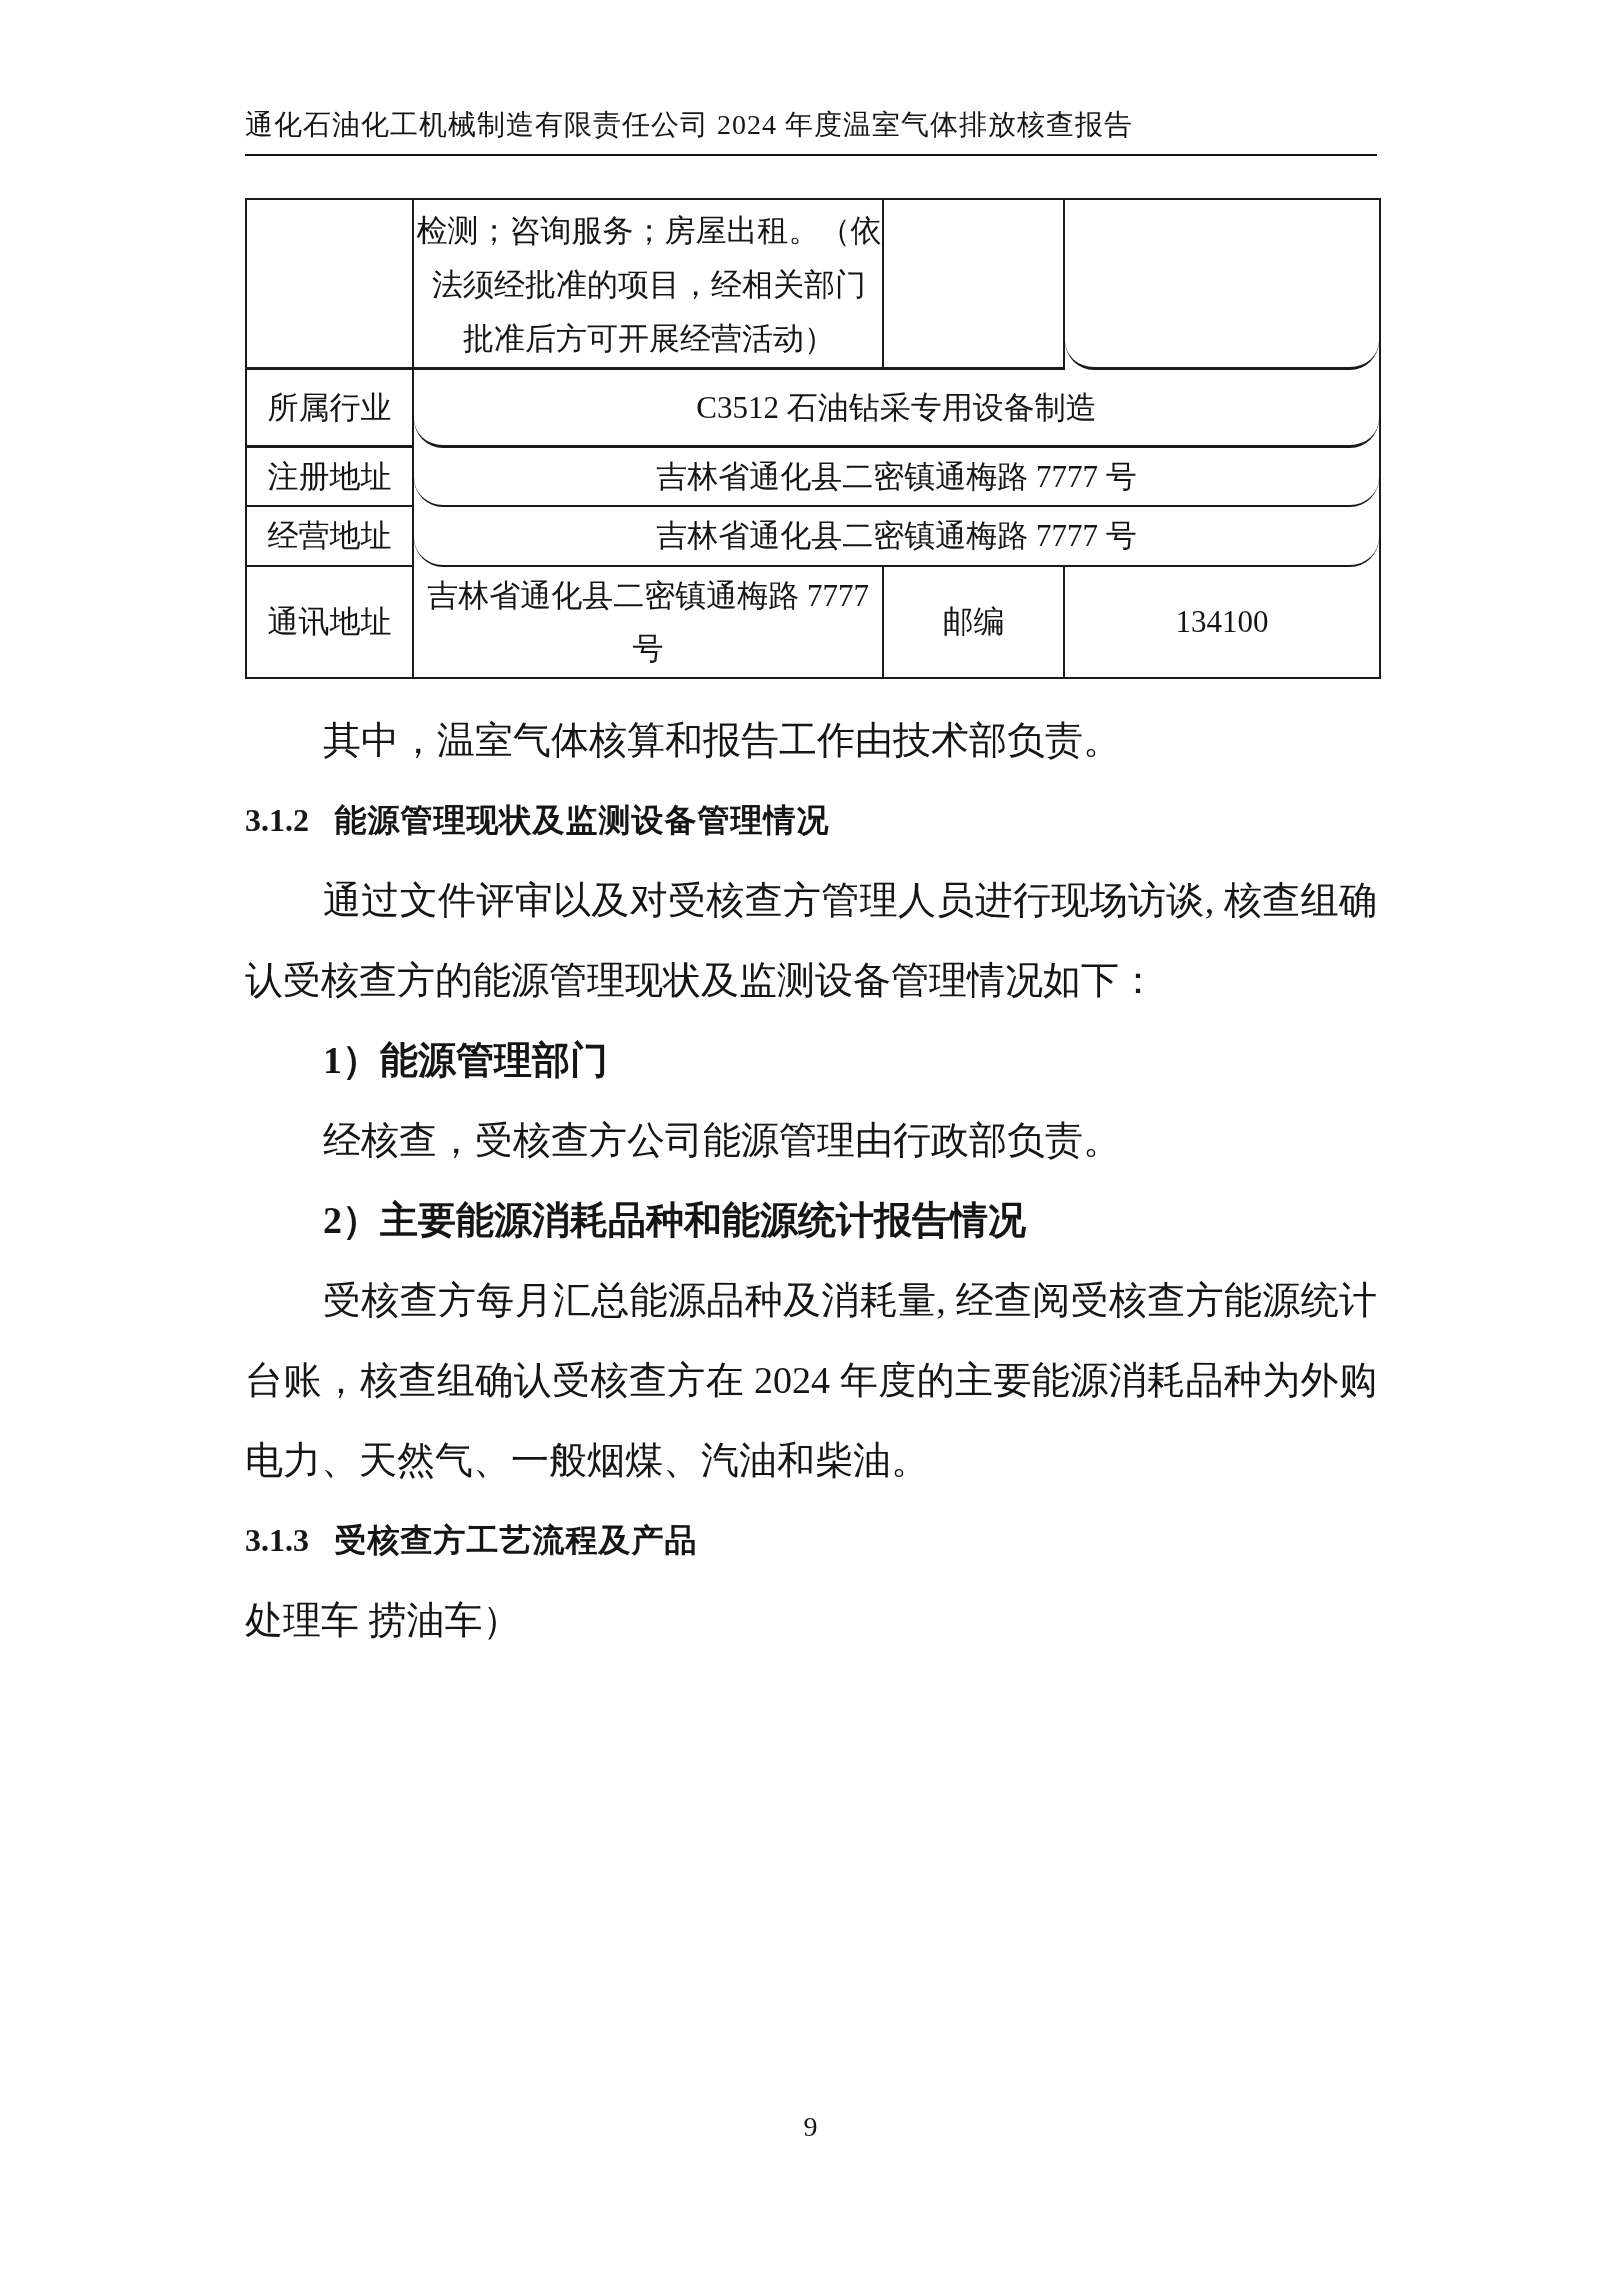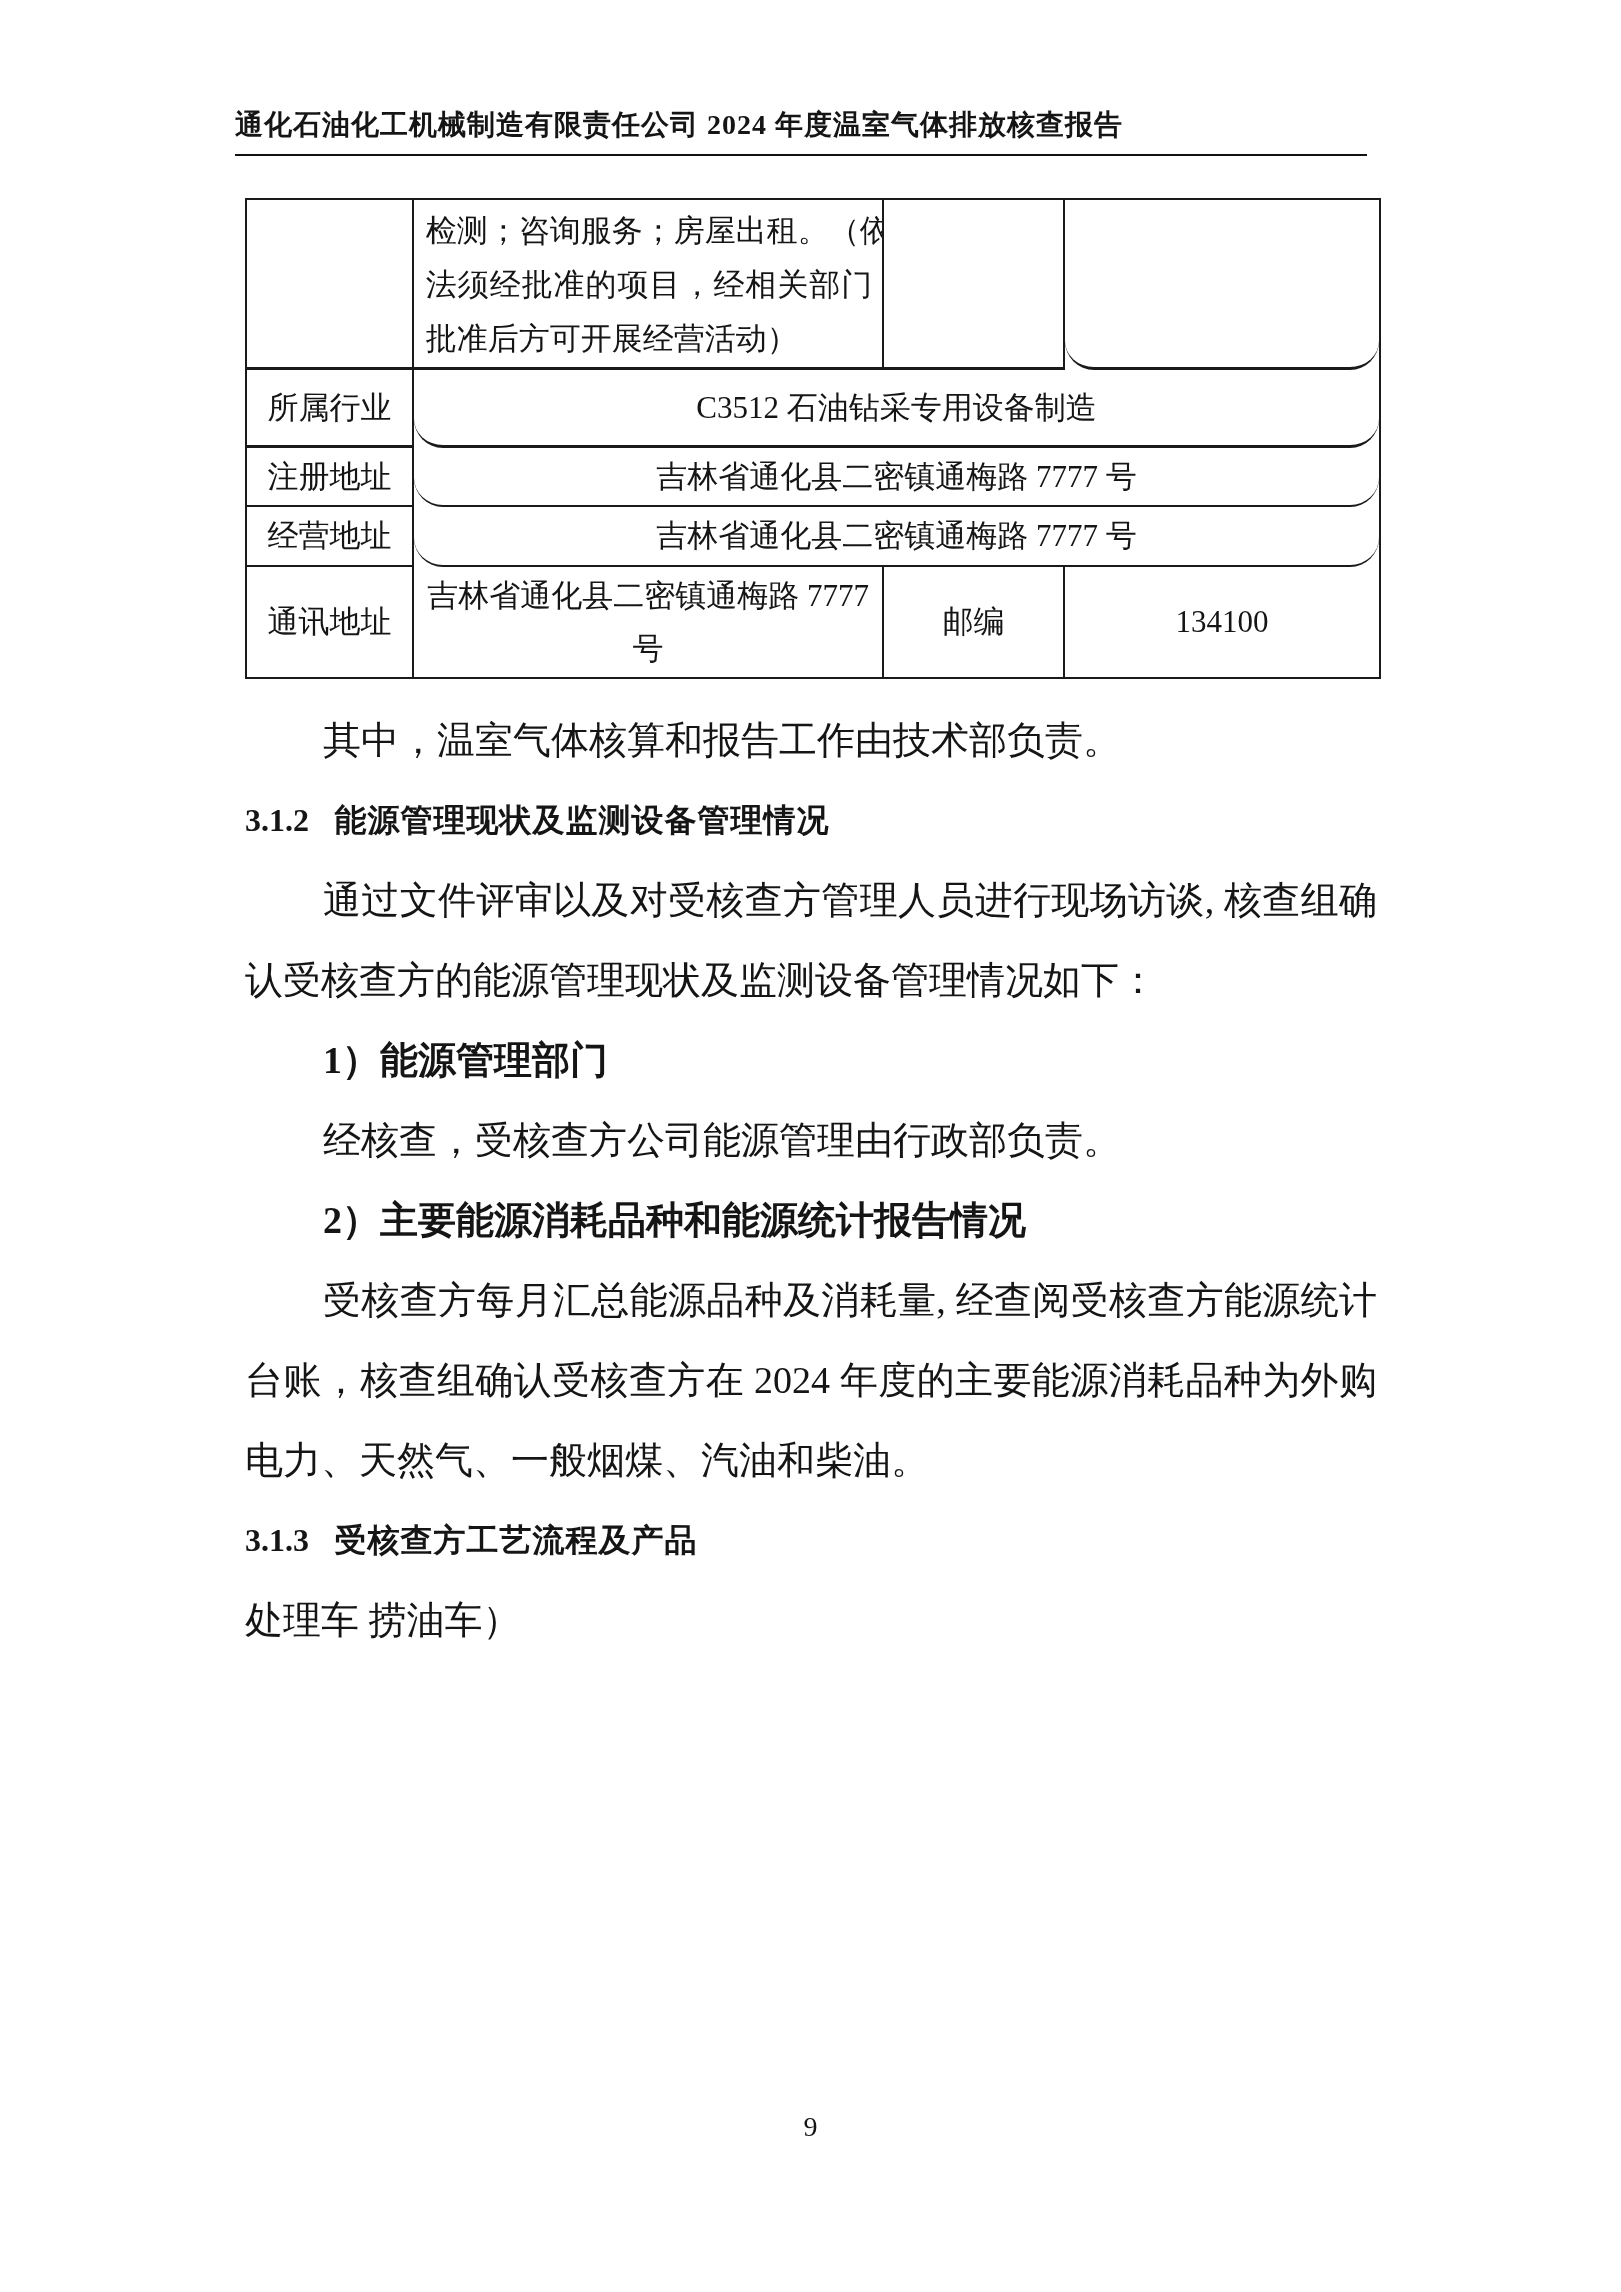--- a/index.html
+++ b/index.html
@@ -6,23 +6,23 @@
   .page{
     position:relative;
     width:1621px;height:2293px;
     background:#ffffff;
     font-family:"Liberation Serif","DejaVu Serif",serif;
     color:#151515;
     overflow:hidden;
   }
   
   .hdr{
-    position:absolute;left:235px;top:101px;width:1132px;height:53px;
+    position:absolute;left:245px;top:101px;width:1132px;height:53px;
     border-bottom:2.9px solid #111;
-    font-size:28px;font-weight:bold;line-height:47px;
+    font-size:28px;font-weight:normal;line-height:47px;
     letter-spacing:1px;
     white-space:nowrap;
   }
   
   .doc-table{
     position:absolute;left:245px;top:198px;width:1132px;
     display:grid;
     grid-template-columns:167px 470px 181px 314px;
     grid-template-rows:170px 78px 59px 60px 110px;
     border:2px solid #1a1a1a;
@@ -31,21 +31,21 @@
   }
   .cell{
     box-sizing:border-box;
     border-right:2px solid #1a1a1a;
     border-bottom:2px solid #1a1a1a;
     display:flex;flex-direction:column;justify-content:center;
     overflow:hidden;
   }
   .cell.lastcol{border-right:none;border-radius:29px;}
   .cell.lastrow{border-bottom:none;}
-  .cell.thickb{border-bottom-width:3.9px;}
+  .cell.thickb{border-bottom-width:3.9px;align-items:center;}
   .cell.center{align-items:center;text-align:center;}
   .cell.span3{grid-column:2 / 5;}
   .scope-cell{padding:3.9px 9.8px 3.9px 11.8px;justify-content:flex-start;}
   .scope-line{
     line-height:54px;white-space:nowrap;
     text-align:justify;text-align-last:justify;
   }
   .scope-line.last{text-align:left;text-align-last:left;}
   .vline{line-height:53px;white-space:nowrap;}
   

